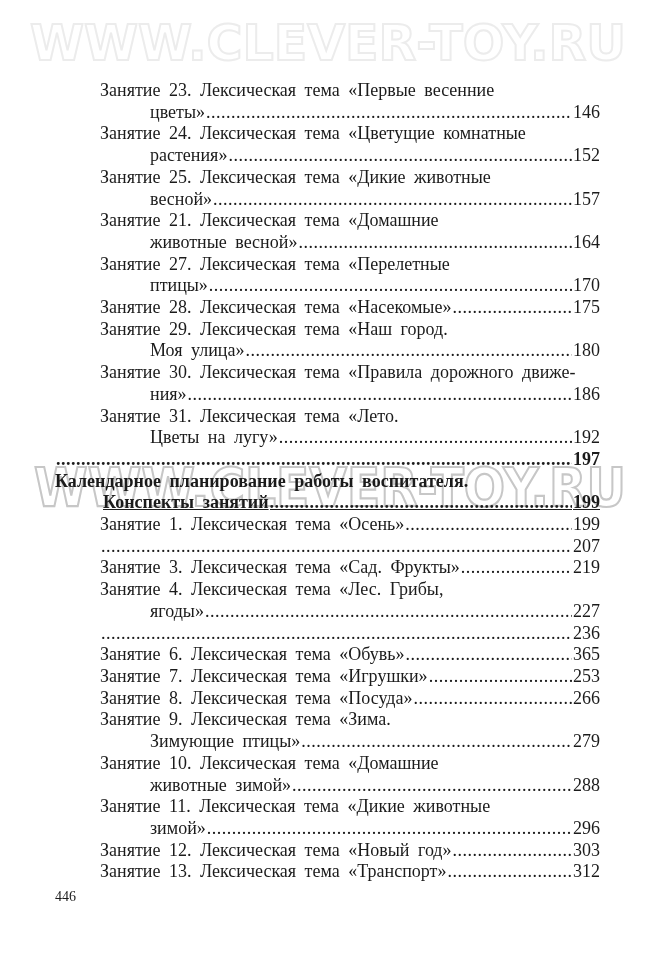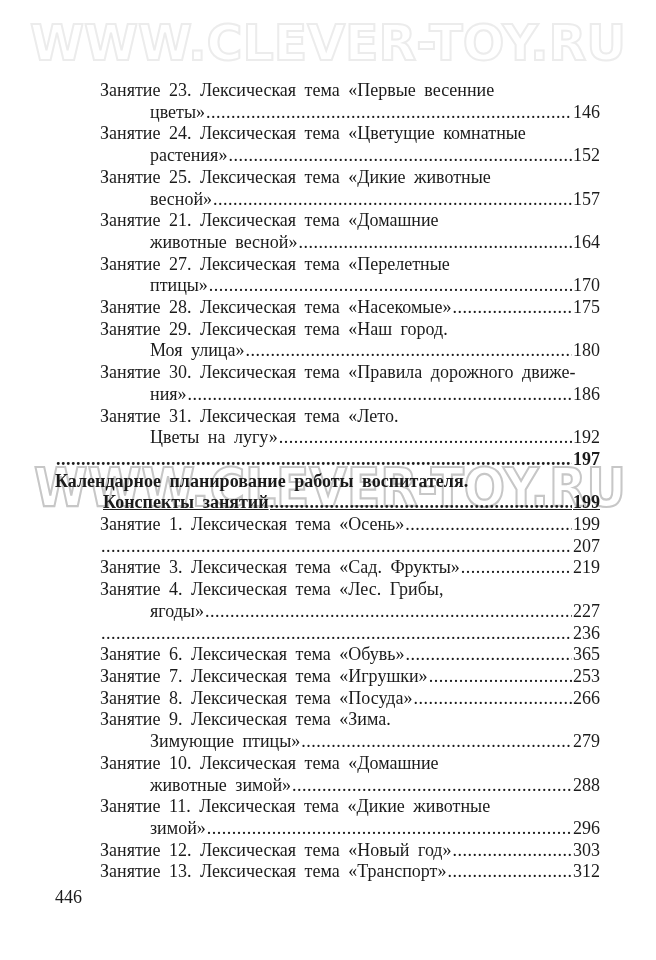--- a/index.html
+++ b/index.html
@@ -71,21 +71,21 @@
     white-space: nowrap;
     word-spacing: 0;
   }
   .row.entry .l1 { padding-left: 45px; }
   .row.entry .l2 { padding-left: 95px; }
   .row.section { font-weight: bold; }
   .row.section .l1 { padding-left: 0; }
   .row.section .l2 { padding-left: 48px; text-decoration: underline; }
   .footer {
     margin-top: 3px;
-    font-size: 18px;
+    font-size: 14px;
     line-height: 22px;
   }
 </style>
 </head>
 <body>
 
 <div class="page">
 
   <svg class="wm-svg" width="656" height="960" viewBox="0 0 656 960">
     <text class="wm-top" x="328" y="60" text-anchor="middle" textLength="596" lengthAdjust="spacingAndGlyphs">WWW.CLEVER-TOY.RU</text>

